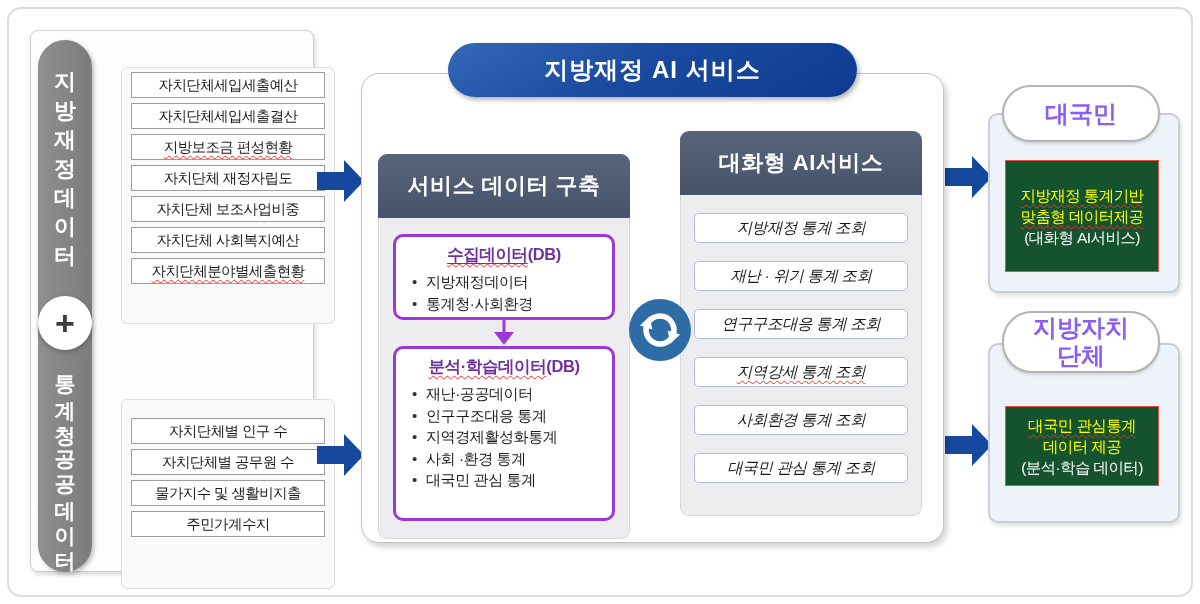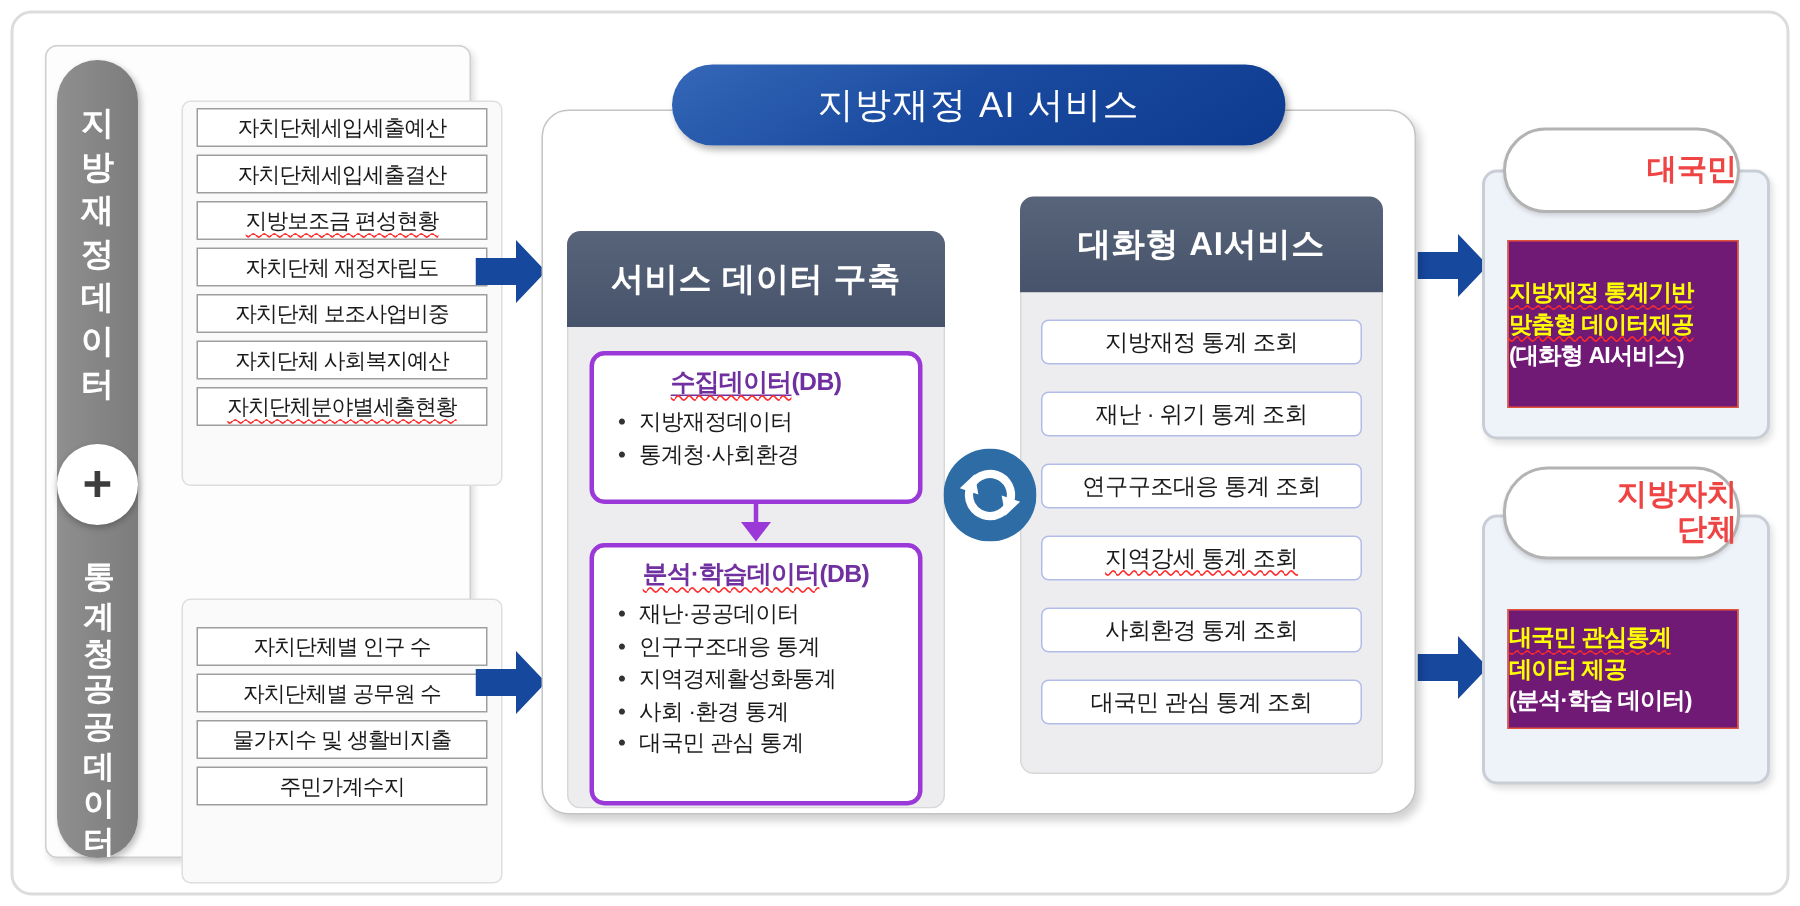--- a/index.html
+++ b/index.html
@@ -43,71 +43,71 @@
 
   
   .center-panel { position:absolute; left:361px; top:73px; width:583px; height:470px;
                   background:#ffffff; border:1.5px solid #c4c4c4; border-radius:18px;
                   box-shadow:3px 4px 6px rgba(0,0,0,.18); }
   .title-pill { position:absolute; left:448px; top:43px; width:409px; height:54px;
                 border-radius:27px;
                 background:linear-gradient(150deg,#3568b8 0%,#1a4ba0 45%,#0d3a8e 100%);
                 box-shadow:2px 3px 5px rgba(0,0,0,.3);
                 display:flex; align-items:center; justify-content:center;
-                color:#ffffff; font-size:24px; font-weight:normal; letter-spacing:1px; }
+                color:#ffffff; font-size:24px; font-weight:bold; letter-spacing:1px; }
 
   .col { position:absolute; top:131px; }
   .col-a { left:378px; width:252px;margin-top:23px; }
   .col-b { left:680px; width:242px; }
   .col-header { height:64px; background:linear-gradient(#57647a,#47536a);
                 border-radius:9px 9px 0 0; display:flex; align-items:center; justify-content:center;
                 color:#ffffff; font-size:22px; font-weight:bold; letter-spacing:0.5px;
                 white-space:nowrap; }
   .col-body { background:#ededf0; border:1px solid #d8d8d8; border-top:none;
               border-radius:0 0 9px 9px; height:321px; display:flex; flex-direction:column;
               align-items:center; }
   .col-a .col-body { padding-top:16px; }
   .col-b .col-body { padding-top:18px; gap:18px; }
 
   .pbox { width:222px; background:#ffffff; border:3px solid #9a38d8; border-radius:10px;
           padding:7px 10px 6px 10px; }
-  .pbox-1 { height:102px; }
+  .pbox-1 { height:86px; }
   .pbox-2 { height:175px; }
   .pbox-title { text-align:center; font-size:16.5px; font-weight:bold; color:#7030a0;
                 margin-bottom:5px; letter-spacing:-0.4px; white-space:nowrap; }
   .u-purple { text-decoration:underline; text-decoration-color:#7030a0; text-underline-offset:3px; }
   .bullet-row { position:relative; padding-left:20px; font-size:15px; line-height:21.5px;
                 color:#1a1a1a; letter-spacing:-0.4px; white-space:nowrap; }
   .bullet-row::before { content:"•"; position:absolute; left:6px; color:#333333; }
 
   .purple-arrow { height:26px; display:flex; align-items:center; justify-content:center; }
   .purple-arrow svg { display:block; }
 
   .ai-item { width:214px; height:30px; background:#ffffff; border:1.5px solid #b3bce9;
              border-radius:5px; display:flex; align-items:center; justify-content:center;
-             font-size:15.5px; letter-spacing:-0.4px; color:#1a1a1a; white-space:nowrap; }
+             font-size:15.5px; letter-spacing:-0.4px; color:#1a1a1a; white-space:nowrap;font-style:italic; }
 
   .sync-icon { position:absolute; left:629px; top:299px; width:62px; height:62px; }
 
   
   .out-group { position:absolute; left:988px; width:192px; height:180px;
                background:#eef2f9; border:2px solid #c9ced6; border-radius:10px;
                box-shadow:2px 3px 4px rgba(0,0,0,.12); }
   .out-top { top:113px; }
   .out-bottom { top:343px; }
   .out-pill { position:absolute; left:1002px; width:158px; background:#ffffff;
               border:2px solid #b3b3b3; border-radius:30px; box-shadow:0 2px 3px rgba(0,0,0,.12);
-              display:flex; flex-direction:column; align-items:flex-end; justify-content:center;
-              font-size:20px; font-weight:bold; color:#ef4444; line-height:1.15; }
+              display:flex; flex-direction:column; align-items:center; justify-content:center;
+              font-size:24px; font-weight:bold; color:#8b5cf6; line-height:1.15; }
   .out-pill-top { top:85px; height:57px; }
   .out-pill-bottom { top:311px; height:62px; }
   .orange-box { position:absolute; left:1005px; width:154px;
-                background:#701a75; border:1px solid #e5523b;
-                display:flex; flex-direction:column; align-items:flex-start; justify-content:center;
-                font-weight:bold; font-size:15.5px; line-height:21px; letter-spacing:-0.6px;
+                background:#14532d; border:1px solid #e5523b;
+                display:flex; flex-direction:column; align-items:center; justify-content:center;
+                font-weight:normal; font-size:15.5px; line-height:21px; letter-spacing:-0.6px;
                 text-align:center; white-space:nowrap; }
   .orange-top { top:160px; height:112px; }
   .orange-bottom { top:406px; height:80px; }
   .o-yellow { color:#ffff00; }
   .o-white { color:#ffffff; }
 
   .wavy { text-decoration-line:underline; text-decoration-style:wavy;
           text-decoration-color:#ff2a2a; text-decoration-thickness:1px;
           text-underline-offset:3px; }
   .u-purple .wavy { text-decoration-line:underline; text-decoration-style:wavy;

